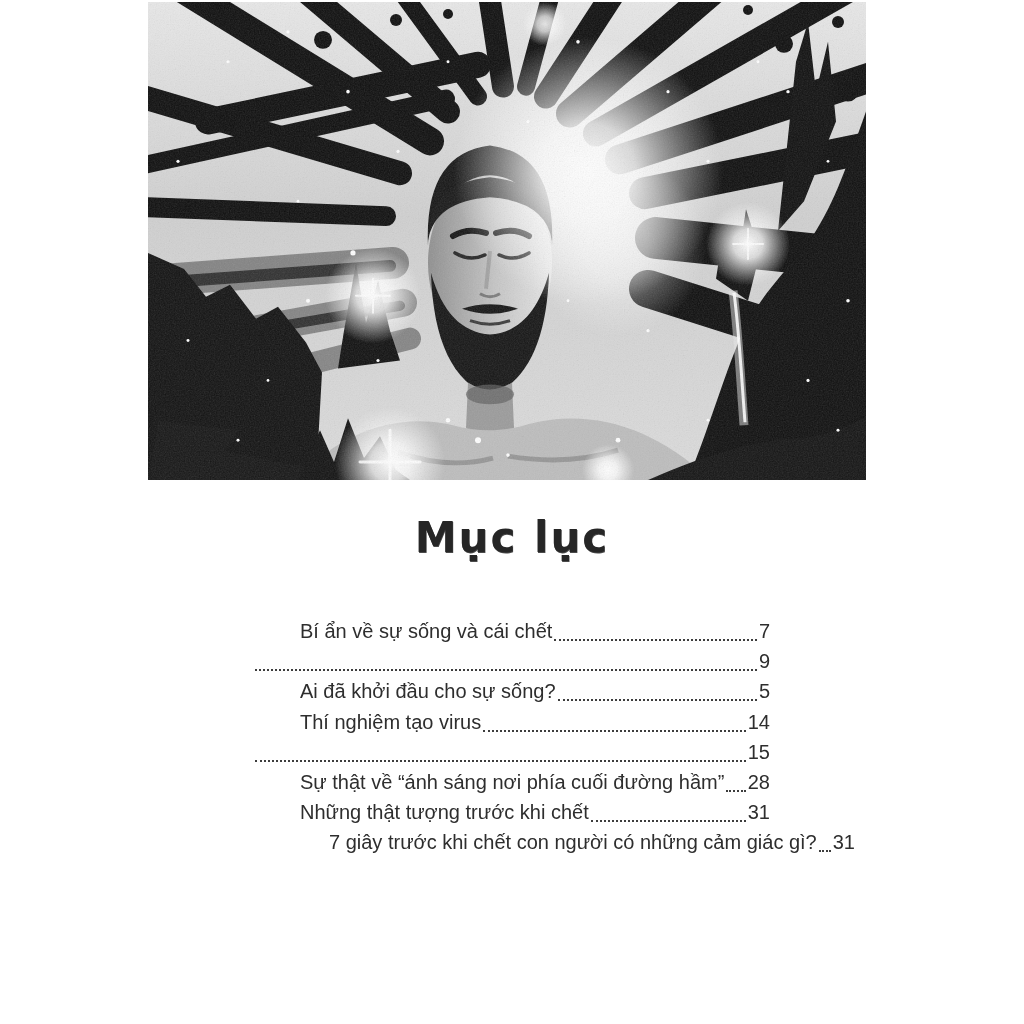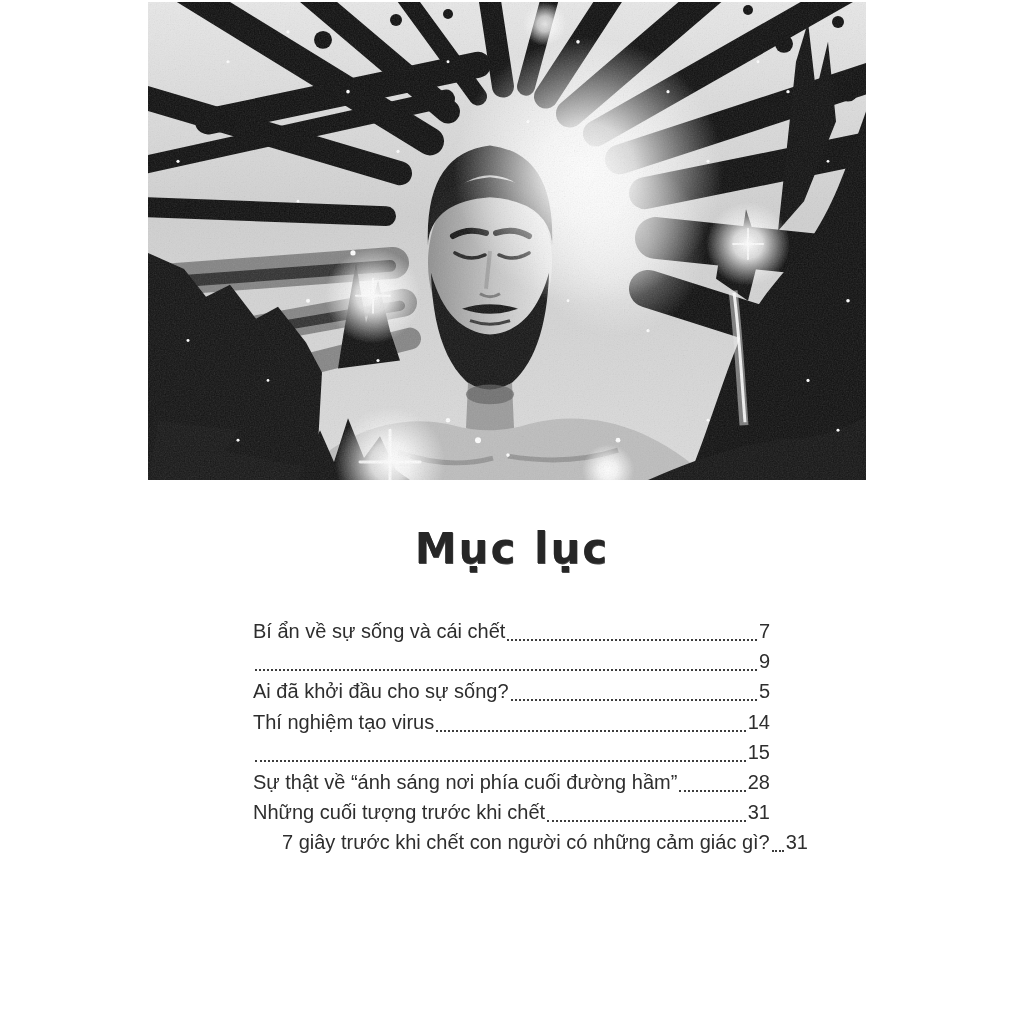--- a/index.html
+++ b/index.html
@@ -16,21 +16,21 @@
   .art {
     position:absolute; left:148px; top:2px;
     width:718px; height:478px;
     overflow:hidden;
     background:#d6d6d6;
   }
   .art svg { display:block; width:100%; height:100%; }
 
   
   .title {
-    position:absolute; left:0; top:524px; width:1024px;
+    position:absolute; left:0; top:513px; width:1024px;
     margin:0;
     text-align:center;
     font-family:"DejaVu Sans", sans-serif;
     font-size:42px;
     font-weight:bold;
     letter-spacing:2px;
     color:#262626;
     text-shadow:0.5px 0.5px 0 #4a4a4a;
   }
 
@@ -40,21 +40,21 @@
     width:517px;
   }
   .toc-row {
     display:flex;
     height:30.2px;
     line-height:30.2px;
     font-size:20px;
     color:#2e2e2e;
   }
   .toc-row.indent { padding-left:29px; }
-  .toc-label { white-space:nowrap; }
+  .toc-label { white-space:nowrap;margin-left:47px; }
   .toc-dots {
     flex:1;
     height:23px;
     border-bottom:2px dotted #3d3d3d;
     margin:0 2px;
     min-width:12px;
   }
   .toc-page { white-space:nowrap; }
 </style>
 </head>
@@ -248,21 +248,21 @@
       <div class="toc-row">
         <span class="toc-dots"></span>
         <span class="toc-page">15</span>
       </div>
       <div class="toc-row">
         <span class="toc-label">Sự thật về “ánh sáng nơi phía cuối đường hầm”</span>
         <span class="toc-dots"></span>
         <span class="toc-page">28</span>
       </div>
       <div class="toc-row">
-        <span class="toc-label">Những cuối tượng trước khi chết</span>
+        <span class="toc-label">Những thật tượng trước khi chết</span>
         <span class="toc-dots"></span>
         <span class="toc-page">31</span>
       </div>
       <div class="toc-row indent">
         <span class="toc-label">7 giây trước khi chết con người có những cảm giác gì?</span>
         <span class="toc-dots"></span>
         <span class="toc-page">31</span>
       </div>
     </div>
 

